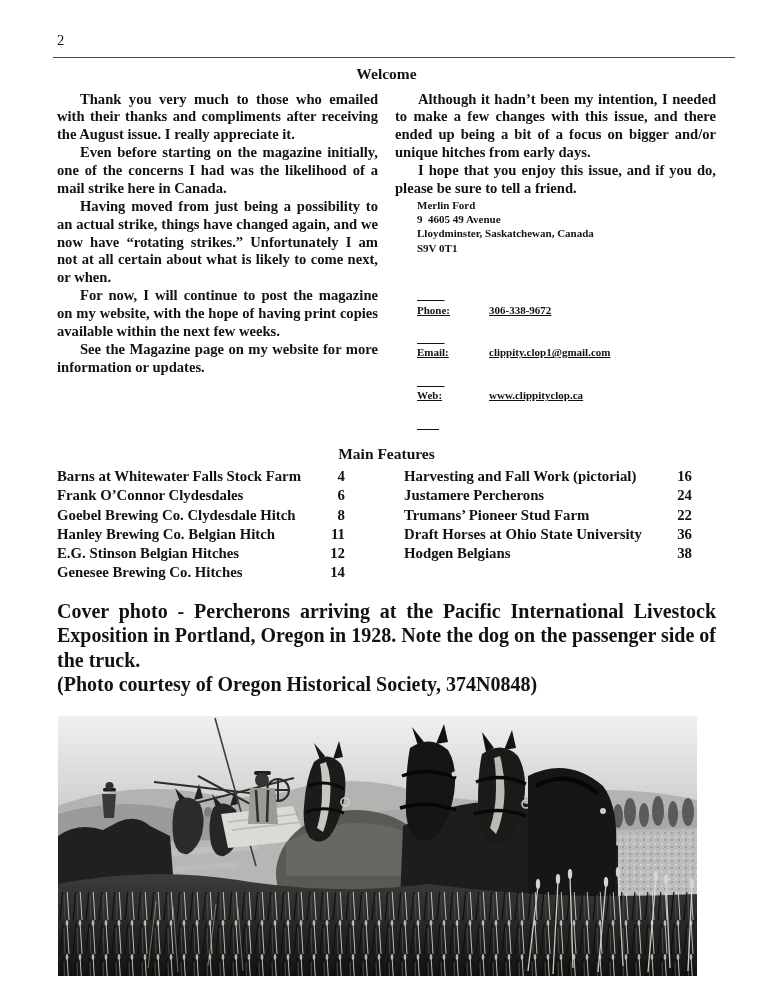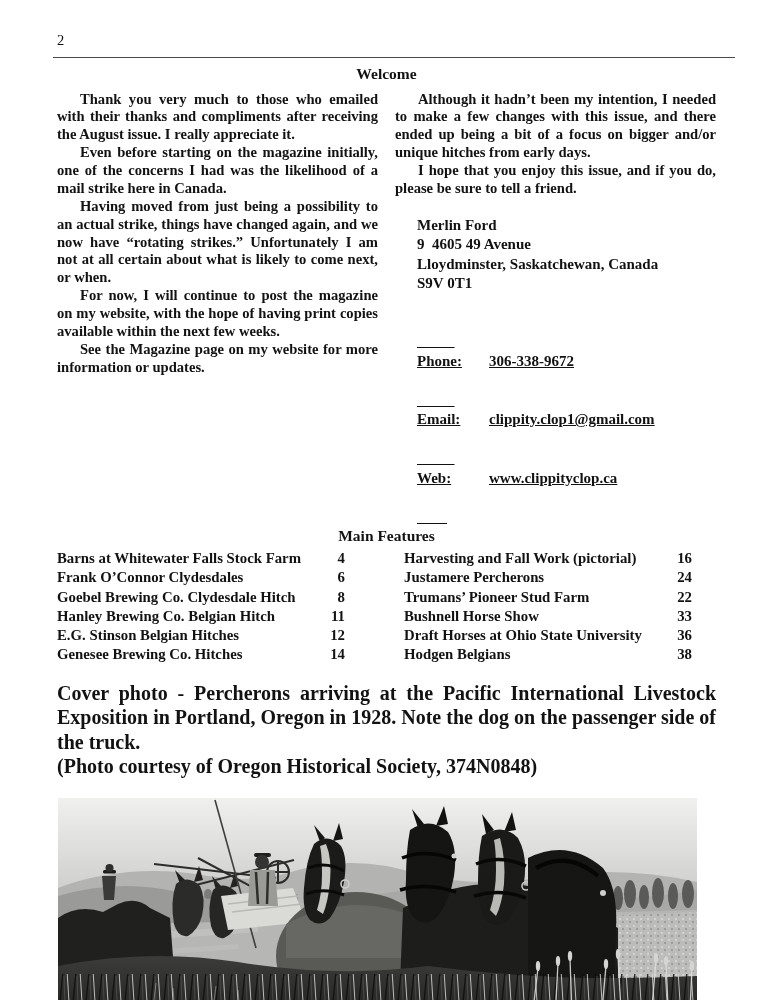--- a/index.html
+++ b/index.html
@@ -12,26 +12,26 @@
   .page { box-sizing:border-box; width:773px; height:1000px; padding:33px 57px 0 57px; }
 
   .pageno { font-size:14.5px; line-height:1; font-weight:normal; }
   .rule { border:0; border-top:1.2px solid #4a4a4a; margin:9px -19px 0 -4px; }
 
   .title { font-size:15.5px; text-align:center; margin:7px 0 8px; }
 
   .cols { display:grid; grid-template-columns:1fr 1fr; column-gap:17px; }
   .col p { margin:0; font-size:14.6px; line-height:1.225; text-align:justify; text-indent:23px; }
 
-  .contact { margin-top:18px; padding-left:22px; font-size:15px; line-height:1.3; }
+  .contact { padding-left:22px; font-size:11px; line-height:1.3; }
   .contact div { white-space:pre-wrap; }
   .contact-rows { margin-top:19px;text-decoration:underline; }
   .crow { display:grid; grid-template-columns:72px 1fr; }
 
-  .features { }
+  .features { margin-top:14px; }
   .features-heading { font-size:15.5px; text-align:center; margin:0 0 4px; }
   .toc { display:grid; grid-template-columns:288px 288px; column-gap:59px; font-size:14.8px; }
   .toc-row { display:grid; grid-template-columns:1fr 30px; line-height:1.3; }
   .toc-page { text-align:right; }
 
   .covernote { margin-top:16px; font-size:20px; line-height:1.23; }
   .covernote-text { margin:0; text-align:justify; }
   .credit { text-align:left; }
 
   .photo { margin:19px 0 0 0; width:639px; height:260px; }
@@ -116,24 +116,20 @@
             <span class="toc-title">Harvesting and Fall Work (pictorial)</span>
             <span class="toc-page">16</span>
           </div>
         <div class="toc-row">
             <span class="toc-title">Justamere Percherons</span>
             <span class="toc-page">24</span>
           </div>
         <div class="toc-row">
             <span class="toc-title">Trumans’ Pioneer Stud Farm</span>
             <span class="toc-page">22</span>
-          </div>
-        <div class="toc-row">
-            <span class="toc-title">Bushnell Horse Show</span>
-            <span class="toc-page">33</span>
           </div>
         <div class="toc-row">
             <span class="toc-title">Draft Horses at Ohio State University</span>
             <span class="toc-page">36</span>
           </div>
         <div class="toc-row">
             <span class="toc-title">Hodgen Belgians</span>
             <span class="toc-page">38</span>
           </div>
       </div>

